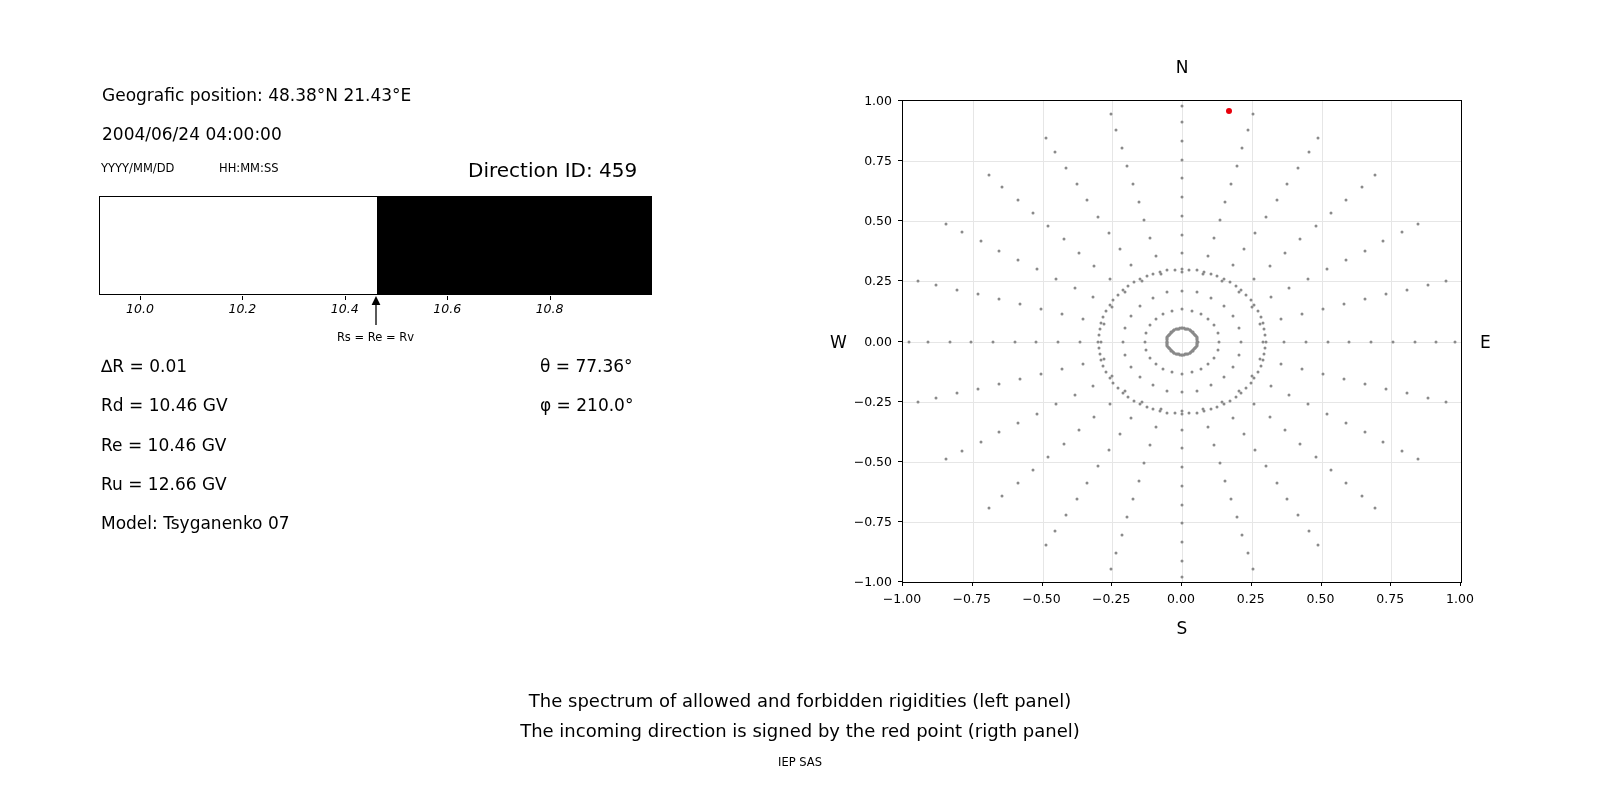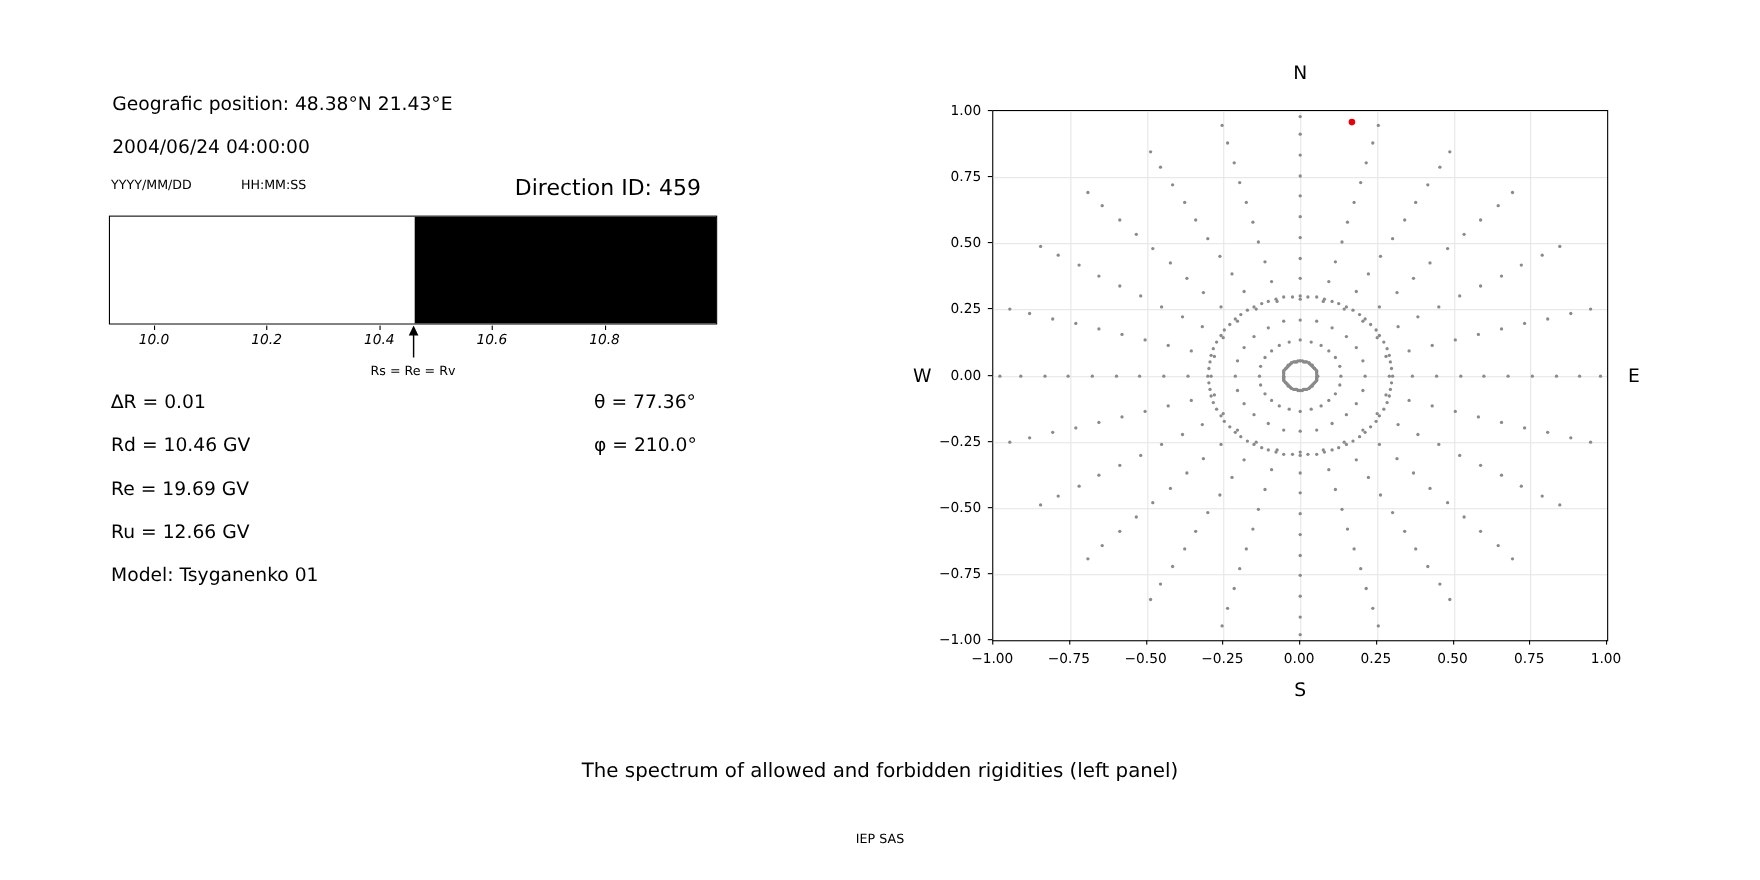--- a/index.html
+++ b/index.html
@@ -271,23 +271,23 @@
   <div id="rs-arrow" style="left: 367.5px;">
     <svg width="16" height="30" viewBox="0 0 16 30">
       <line x1="8" y1="29" x2="8" y2="4" stroke="#000" stroke-width="1.3"></line>
       <polygon points="8,0 3.6,9 12.4,9" fill="#000"></polygon>
     </svg>
   </div>
   <div id="rs-arrow-label" style="left: 375.5px; transform: translateX(-50%);">Rs = Re = Rv</div>
 
   <div class="param" id="p-dr">∆R = 0.01</div>
   <div class="param" id="p-rd">Rd = 10.46 GV</div>
-  <div class="param" id="p-re">Re = 19.69 GV</div>
+  <div class="param" id="p-re">Re = 10.46 GV</div>
   <div class="param" id="p-ru">Ru = 12.66 GV</div>
-  <div class="param" id="p-model">Model: Tsyganenko 01</div>
+  <div class="param" id="p-model">Model: Tsyganenko 07</div>
   <div class="param" id="p-theta">θ = 77.36°</div>
   <div class="param" id="p-phi">φ = 210.0°</div>
 </div>
 
 <div id="right-panel">
   <div id="plot-frame">
       <div class="gridline-v" style="left: 69.75px;"></div>
       <div class="gridline-v" style="left: 139.5px;"></div>
       <div class="gridline-v" style="left: 209.25px;"></div>
       <div class="gridline-v" style="left: 279px;"></div>
@@ -785,14 +785,15 @@
     <div class="xtick-label" style="left: 500.5px; top: 551px;">0.50</div>
     <div class="xtick-mark" style="left: 500.5px; top: 542px;"></div>
     <div class="xtick-label" style="left: 570.25px; top: 551px;">0.75</div>
     <div class="xtick-mark" style="left: 570.25px; top: 542px;"></div>
     <div class="xtick-label" style="left: 640px; top: 551px;">1.00</div>
     <div class="xtick-mark" style="left: 640px; top: 542px;"></div>
   </div>
 
 <div id="caption">
   <div class="caption-line">The spectrum of allowed and forbidden rigidities (left panel)</div>
+  <div class="caption-line">The incoming direction is signed by the red point (rigth panel)</div>
 </div>
 <div id="credit">IEP SAS</div>
 
 </body></html>

